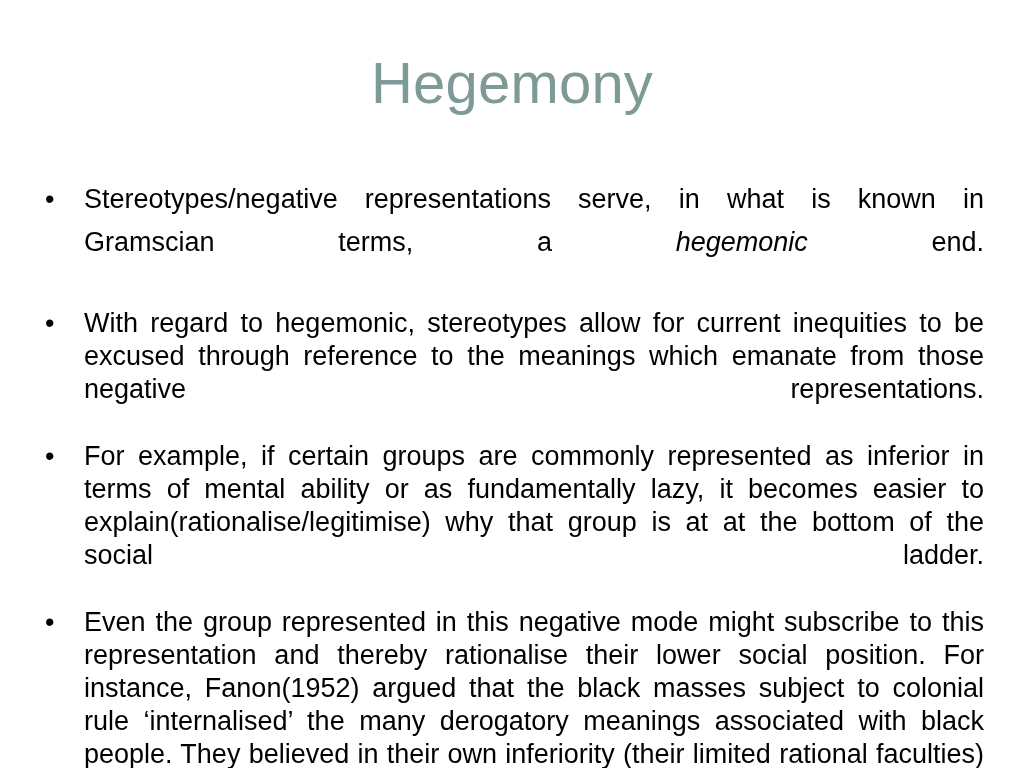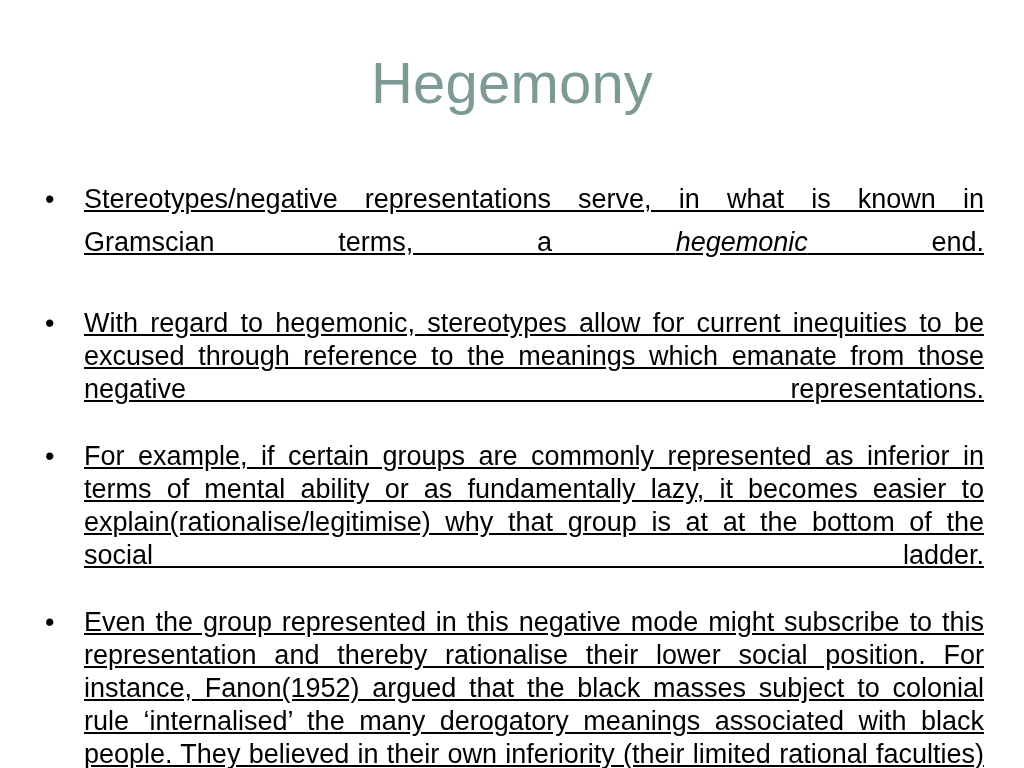--- a/index.html
+++ b/index.html
@@ -67,21 +67,20 @@
     top: 0;
     width: 20px;
     text-align: left;
     font-size: 27px;
     line-height: inherit;
     color: #000000;
   }
 
   .bullet-item .btext {
     display: block;
-    text-decoration: underline;
   }
 
   
   .bullet-1 { line-height: 43px; margin-bottom: 0px; }
   
   .bullet-2 { line-height: 33px; margin-bottom: 1px; }
   .bullet-3 { line-height: 33px; margin-bottom: 1px; }
   .bullet-4 { line-height: 33px; margin-bottom: 0px; }
 
   

